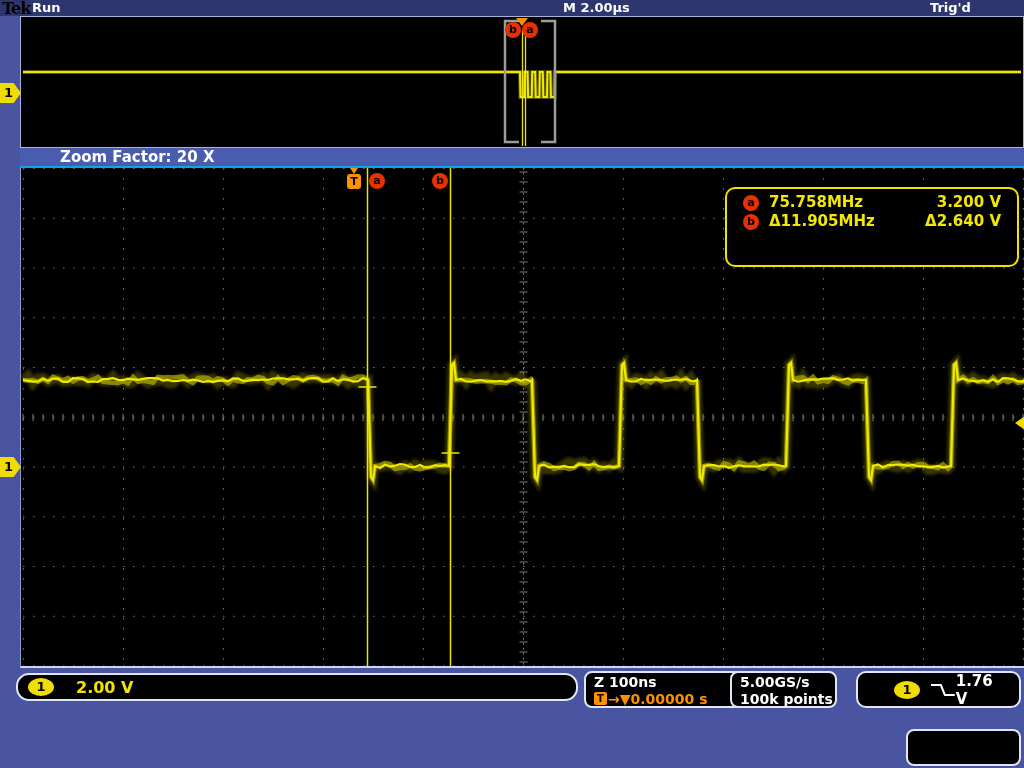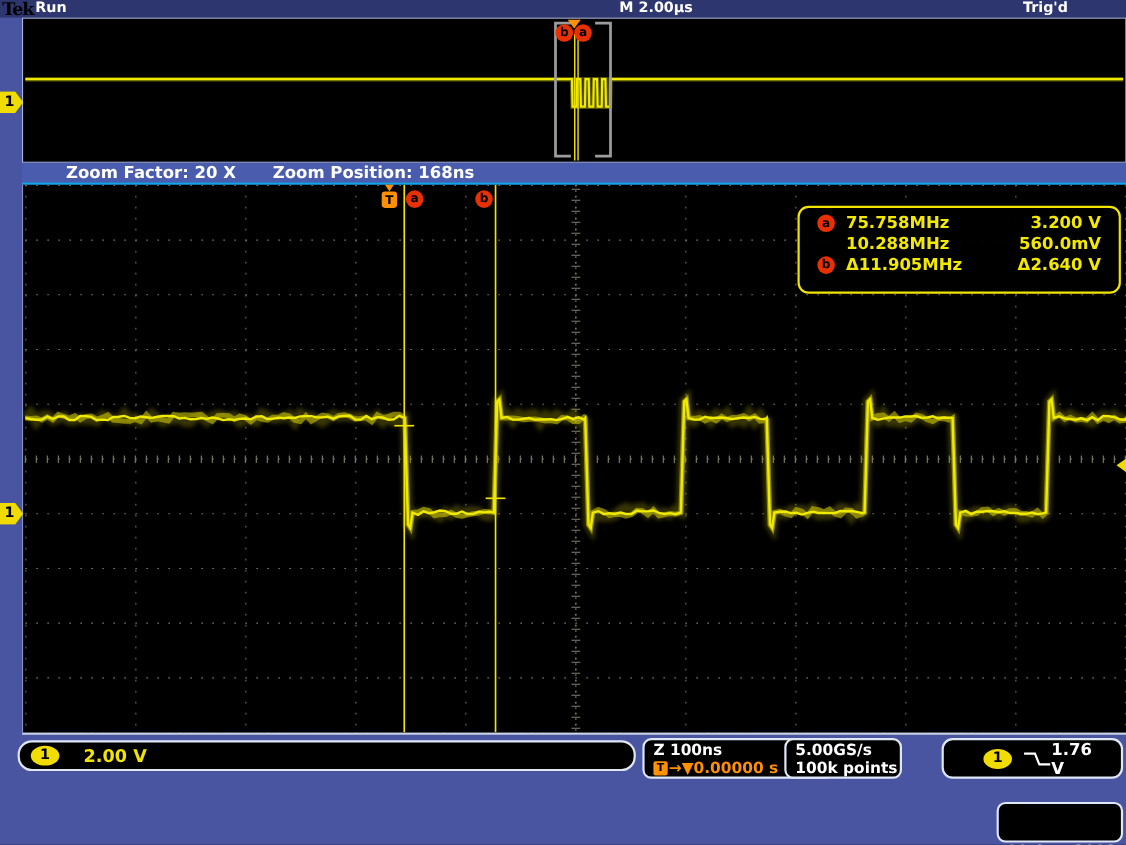--- a/index.html
+++ b/index.html
@@ -106,21 +106,21 @@
   .ch-scale-box .ch-badge{margin-left:10px;}
   .ch-scale-text{color:#f2e400;font-size:16px;margin-left:22px;}
   .zscale-box{left:584px;top:671px;width:174px;height:37px;border-radius:8px;
     font-size:14px;padding:1px 0 0 8px;}
   .zscale-line2{color:#ff9000;font-size:14px;display:flex;align-items:center;height:17px;}
   .t-icon{
     display:inline-block;width:13px;height:13px;background:#ff9000;
     border-radius:2px;color:#000;font-size:10px;font-weight:bold;
     text-align:center;line-height:13px;margin-right:1px;
   }
-  .acq-box{left:713px;top:671px;width:107px;height:37px;border-radius:8px;
+  .acq-box{left:730px;top:671px;width:107px;height:37px;border-radius:8px;
     font-size:14px;padding:1px 0 0 8px;line-height:17px;}
   .trig-box{left:856px;top:671px;width:165px;height:37px;border-radius:10px;
     display:flex;align-items:center;font-size:15px;}
   .trig-box .ch-badge{margin-left:36px;}
   .edge-icon{margin-left:10px;}
   .trig-level-val{margin-left:auto;margin-right:10px;}
   .date-box{left:906px;top:729px;width:115px;height:37px;border-radius:8px;
     font-size:14px;padding:1px 0 0 7px;line-height:17px;white-space:pre;}
 </style>
 </head>
@@ -143,21 +143,20 @@
       <line x1="504.5" y1="14" x2="504.5" y2="129" stroke="#f0e400" stroke-width="1.3"></line>
     </svg>
   <div class="ov-triangle"></div>
   <div class="cursor-dot" style="left:484px;top:5px;">b</div>
   <div class="cursor-dot" style="left:501px;top:5px;">a</div>
 </div>
 <div class="chan-marker chan-marker-ov">1</div>
 
 <div class="zoombar">
   <span class="zoom-factor">Zoom Factor: 20 X</span>
-  <span class="zoom-position">Zoom Position: 168ns</span>
 </div>
 
 <div class="maindisp">
   <svg id="main-svg" width="1004" height="498" viewBox="0 0 1004 498">
       <defs>
         <filter id="glow" x="-20%" y="-20%" width="140%" height="140%">
           <feGaussianBlur stdDeviation="1.8"></feGaussianBlur>
         </filter>
       </defs>
       <line x1="2.5" y1="0" x2="2.5" y2="498" stroke="#72725f" stroke-width="1" stroke-dasharray="1.6 8.4"></line>
@@ -198,25 +197,20 @@
   <div class="cursor-dot main-cursor-b">b</div>
   <div class="trig-level-arrow"></div>
 
   <div class="readout">
     <div class="readout-row">
       <span class="readout-icon"><span class="cursor-dot">a</span></span>
       <span class="readout-freq">75.758MHz</span>
       <span class="readout-val">3.200 V</span>
     </div>
     <div class="readout-row">
-      <span class="readout-icon"></span>
-      <span class="readout-freq">10.288MHz</span>
-      <span class="readout-val">560.0mV</span>
-    </div>
-    <div class="readout-row">
       <span class="readout-icon"><span class="cursor-dot">b</span></span>
       <span class="readout-freq">Δ11.905MHz</span>
       <span class="readout-val">Δ2.640 V</span>
     </div>
   </div>
 </div>
 <div class="chan-marker chan-marker-main">1</div>
 
 <div class="botbox ch-scale-box">
   <span class="ch-badge">1</span>

